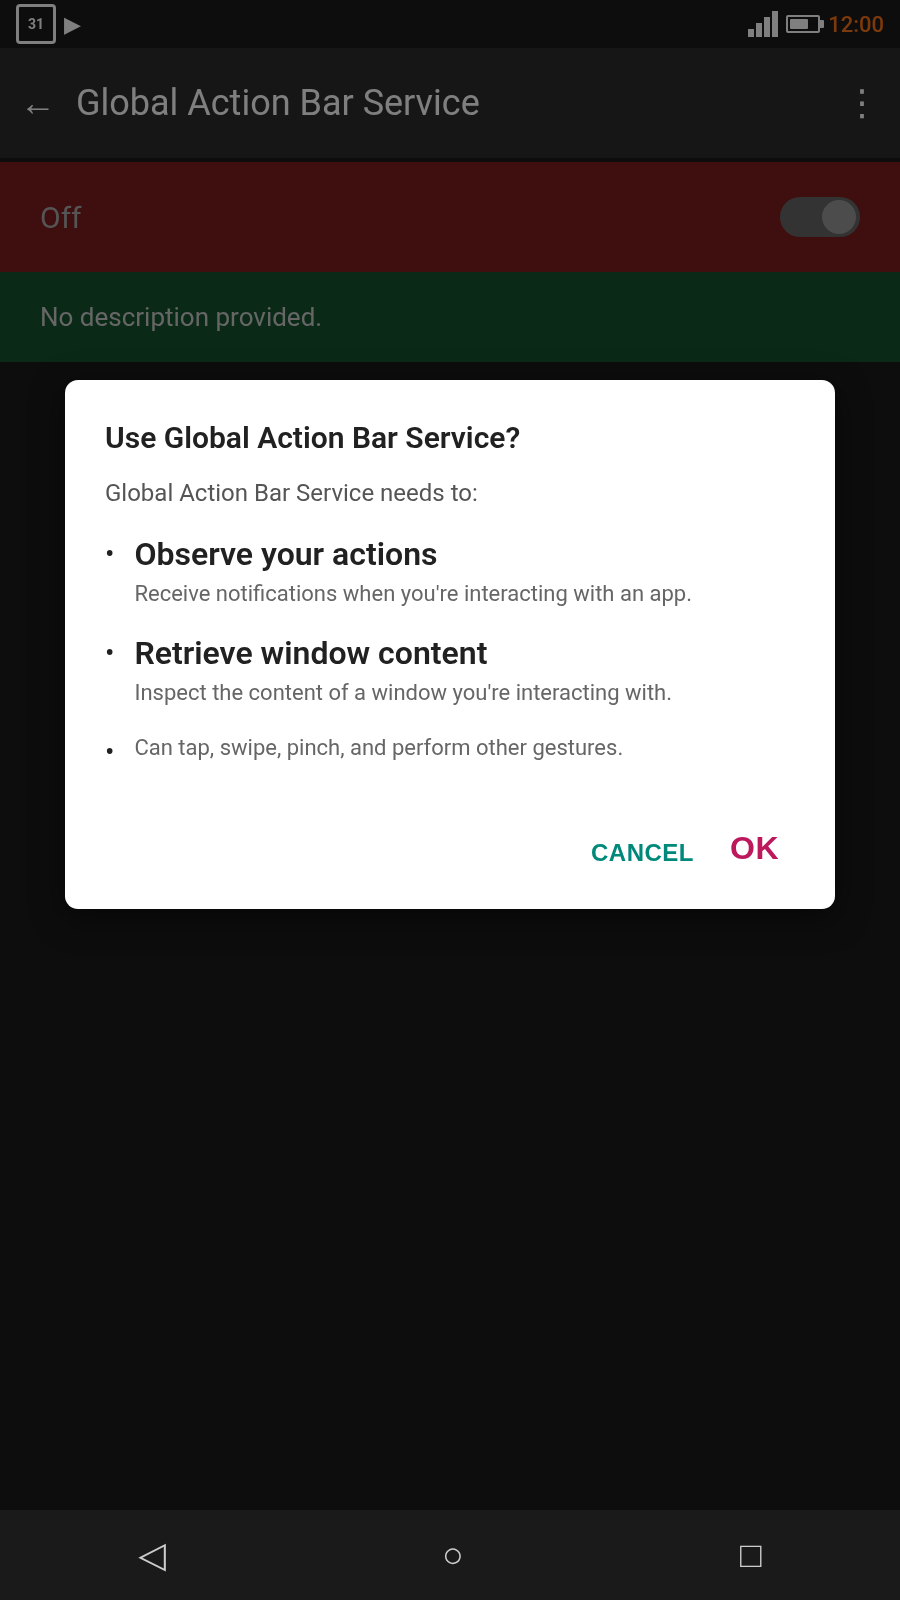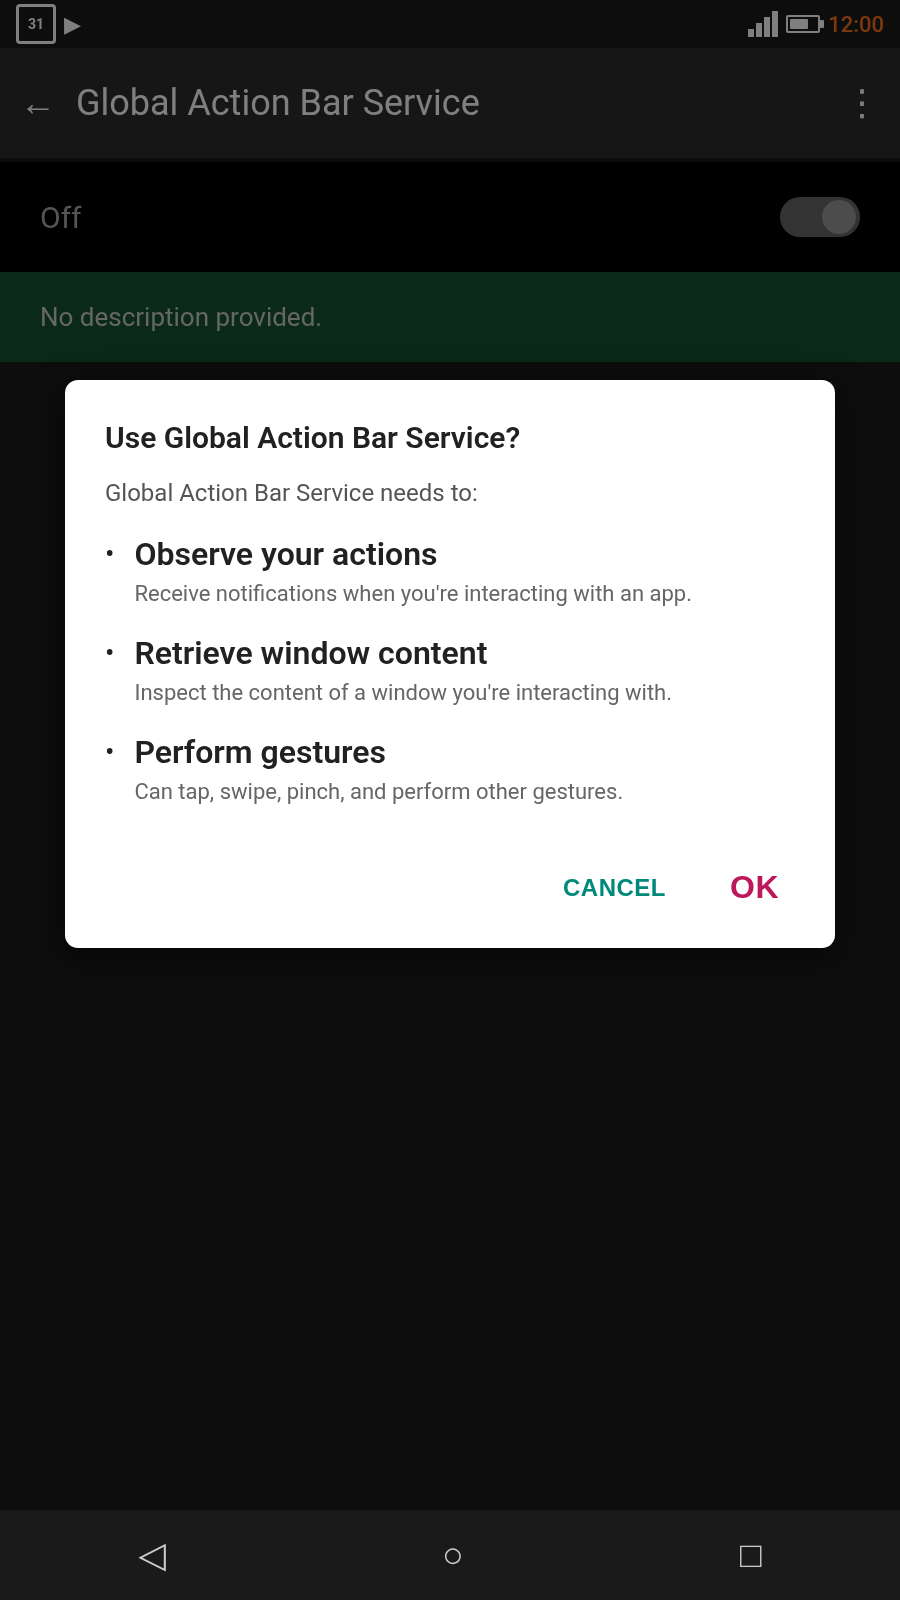--- a/index.html
+++ b/index.html
@@ -68,21 +68,21 @@
     .app-bar-icon {
       color: white;
       font-size: 36px;
       cursor: pointer;
     }
 
     
     .toggle-section {
       width: 100%;
       height: 110px;
-      background-color: #000000;
+      background-color: #7f1d1d;
       display: flex;
       align-items: center;
       padding: 0 40px;
       justify-content: space-between;
       margin-top: 4px;
     }
 
     .toggle-label {
       color: #aaaaaa;
       font-size: 30px;
@@ -187,22 +187,22 @@
 
     .permission-desc {
       color: #666666;
       font-size: 22px;
       line-height: 1.4;
     }
 
     .dialog-actions {
       display: flex;
       justify-content: flex-end;
-      align-items: center;
-      gap: 32px;
+      align-items: flex-end;
+      gap: 4px;
       padding-top: 10px;
     }
 
     .btn-cancel {
       color: #00897b;
       font-size: 24px;
       font-weight: 600;
       background: none;
       border: none;
       cursor: pointer;
@@ -355,21 +355,20 @@
     <li class="permission-item">
       <span class="bullet">•</span>
       <div class="permission-content">
         <div class="permission-title">Retrieve window content</div>
         <div class="permission-desc">Inspect the content of a window you're interacting with.</div>
       </div>
     </li>
     <li class="permission-item">
       <span class="bullet">•</span>
       <div class="permission-content">
-        <div class="permission-title">Perform gestures</div>
         <div class="permission-desc">Can tap, swipe, pinch, and perform other gestures.</div>
       </div>
     </li>
   </ul>
 
   <div class="dialog-actions">
     <button class="btn-cancel">CANCEL</button>
     <button class="btn-ok">OK</button>
   </div>
 </div>

